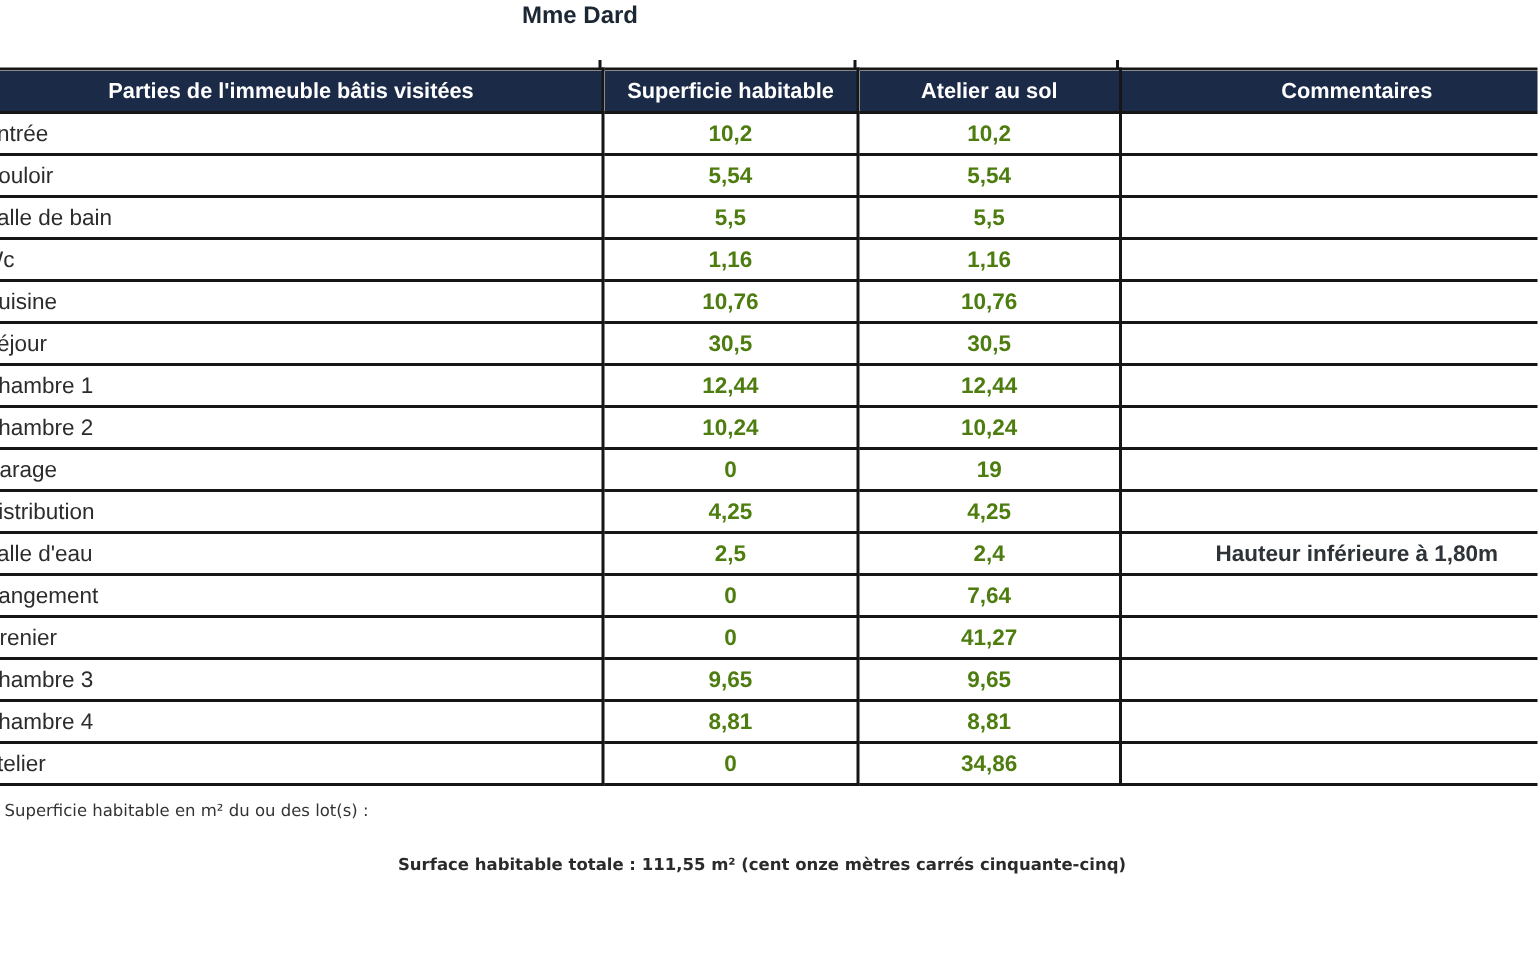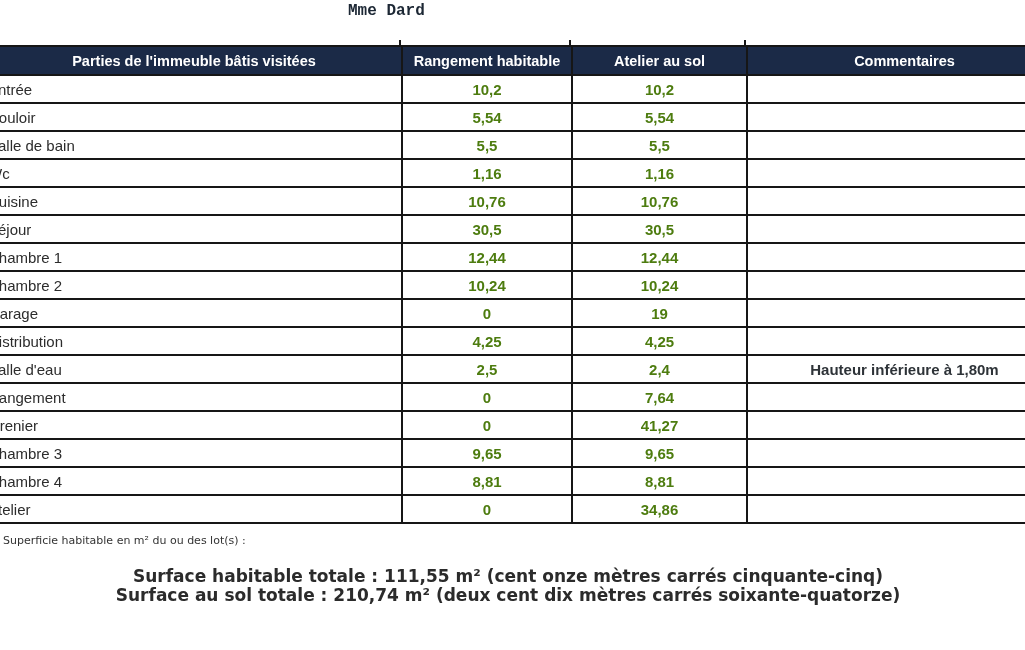--- a/index.html
+++ b/index.html
@@ -8,21 +8,21 @@
     background: #ffffff;
     overflow: hidden;
     position: relative;
     font-family: "Liberation Sans", sans-serif;
   }
   .page { position: absolute; inset: 0; width: 1025px; height: 650px; overflow: hidden; }
 
   .doc-title {
     position: absolute;
     left: 348px; top: 2px;
-    font-family: Liberation Mono, monospace;
+    font-family: Liberation Sans, sans-serif;
     font-size: 16px;
     font-weight: bold;
     color: #1c2734;
     white-space: nowrap;
   }
 
   table.surface-table {
     position: absolute;
     left: -15px; top: 45px;
     border-collapse: collapse;
@@ -74,21 +74,21 @@
     color: #333333;
     white-space: nowrap;
   }
 
   .totals {
     position: absolute;
     left: 0; top: 567px;
     width: 1016px;
     text-align: center;
     font-family: "DejaVu Sans", sans-serif;
-    font-size: 17px;
+    font-size: 11px;
     font-weight: bold;
     color: #2b2b2b;
     line-height: 19px;
   }
   .totals div { white-space: nowrap; }
 </style>
 </head>
 <body>
 
 <div class="page">
@@ -102,21 +102,21 @@
   <table class="surface-table">
     <colgroup>
       <col class="c1">
         <col class="c2">
         <col class="c3">
         <col class="c4">
     </colgroup>
     <thead>
       <tr>
         <th>Parties de l'immeuble bâtis visitées</th>
-        <th>Rangement habitable</th>
+        <th>Superficie habitable</th>
         <th>Atelier au sol</th>
         <th>Commentaires</th>
       </tr>
     </thead>
     <tbody id="table-body">
         <tr>
       <td class="cell-label">Entrée</td>
       <td class="cell-num">10,2</td>
       <td class="cell-num">10,2</td>
       <td class="cell-comment"></td>
@@ -211,16 +211,15 @@
       <td class="cell-num">34,86</td>
       <td class="cell-comment"></td>
     </tr>
       </tbody>
   </table>
 
   <div class="lots-line">Superficie habitable en m² du ou des lot(s) :</div>
 
   <div class="totals">
     <div>Surface habitable totale : 111,55 m² (cent onze mètres carrés cinquante-cinq)</div>
-    <div>Surface au sol totale : 210,74 m² (deux cent dix mètres carrés soixante-quatorze)</div>
   </div>
 
 </div>
 
 </body></html>

